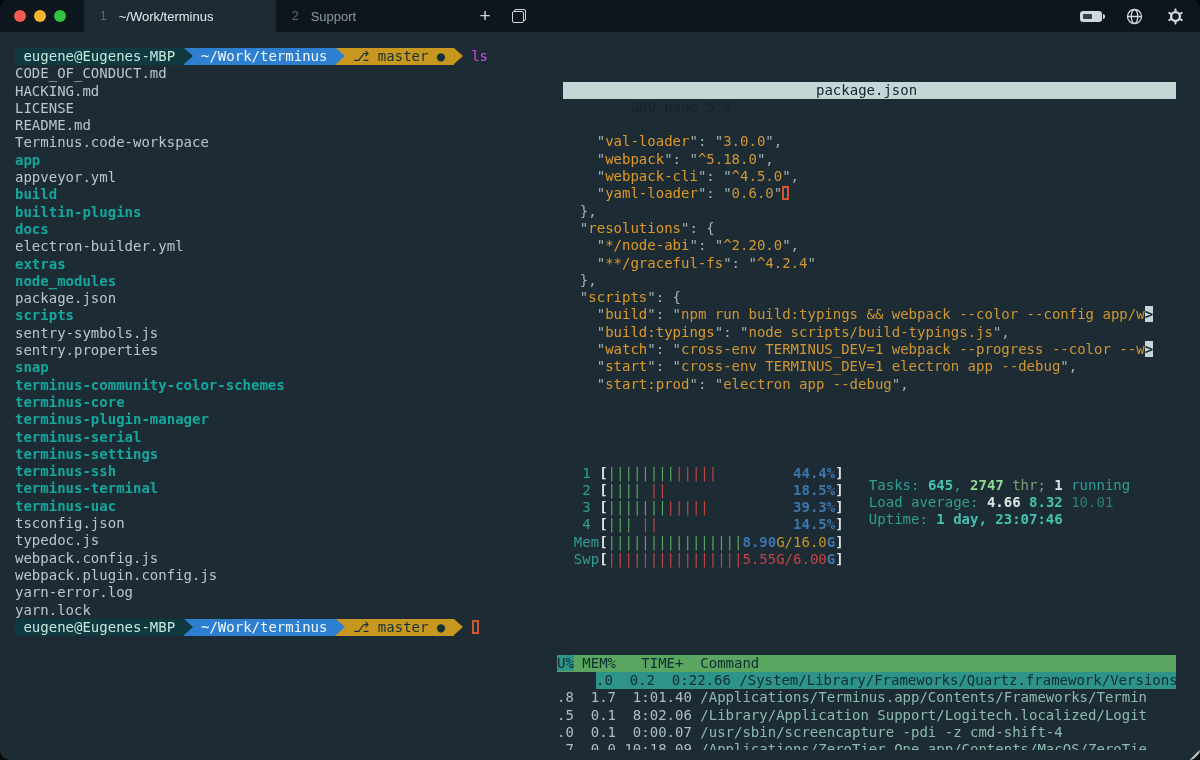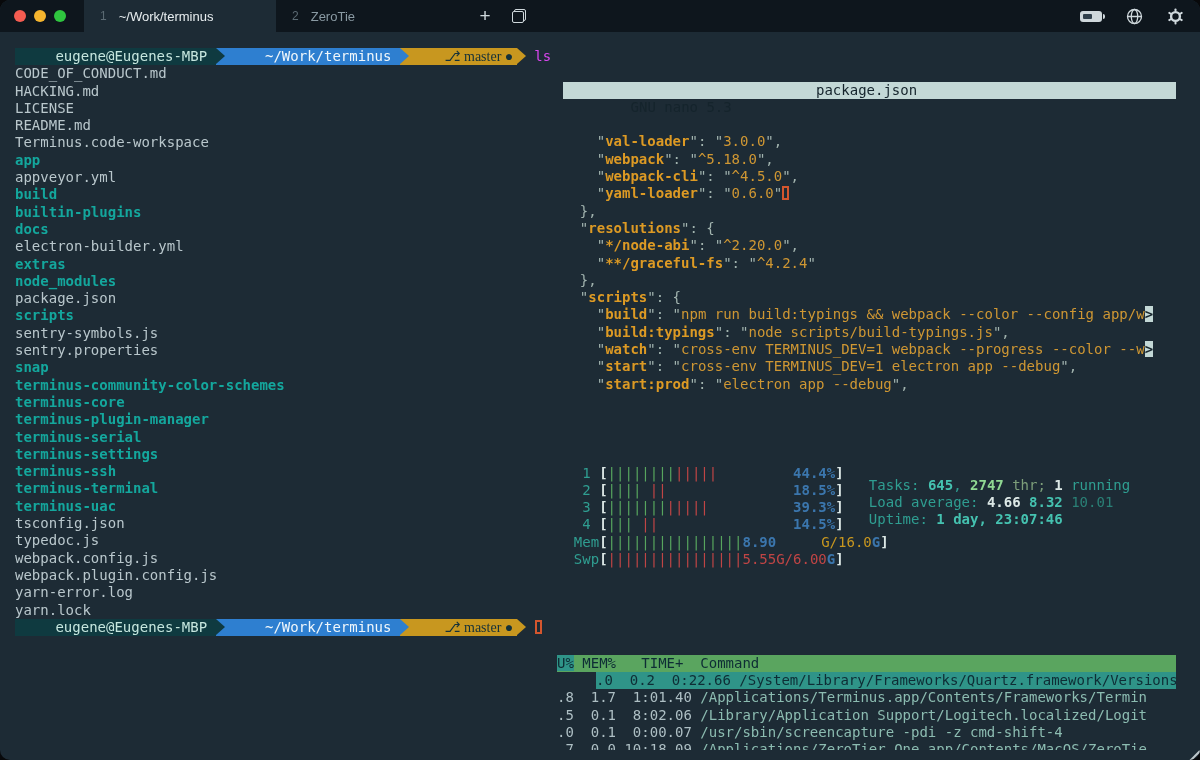--- a/index.html
+++ b/index.html
@@ -23,36 +23,36 @@
   .batt{position:relative;width:22px;height:11px;background:#cfd8dc;border-radius:3px;}
   .batt:after{content:"";position:absolute;right:-3px;top:3px;width:2.5px;height:5px;background:#cfd8dc;border-radius:0 2px 2px 0;}
   .batt .lvl{position:absolute;left:3px;top:3px;width:9px;height:5px;background:#30404c;border-radius:1px;}
   
   .pane{position:absolute;font-size:14px;line-height:17.3px;white-space:pre;color:var(--text,#b9c7cc);}
   .line{height:17.3px;}
   #left-pane{left:8px;top:40px;width:547px;bottom:0;padding:8px 0 0 7px;overflow:hidden;}
   #nano-pane{left:563px;top:40px;width:613px;height:372px;padding-top:7px;overflow:hidden;}
   #htop-pane{left:557px;top:430px;width:619px;height:320px;overflow:hidden;}
   
-  .seg{display:inline-block;height:17.3px;vertical-align:top;padding-left:32px;}
+  .seg{display:inline-block;height:17.3px;vertical-align:top;}
   .seg-host{background:var(--hostbg,#0f3a40);color:var(--hostfg,#c6e6de);}
   .seg-path{background:var(--pathbg,#2e7fd0);color:#f0f7fb;}
-  .seg-branch{background:var(--gold,#c8971f);color:#14313a;font-family:Liberation Serif, serif;}
+  .seg-branch{background:var(--gold,#c8971f);color:#14313a;}
   .arrw{display:inline-block;height:17.3px;vertical-align:top;}
   .arrw .tri{display:block;width:0;height:0;border-top:8.7px solid transparent;border-bottom:8.6px solid transparent;border-left:9px solid;}
   .cmdtxt{color:#d946ef;}
   .cur{display:inline-block;width:7px;height:14px;border:2px solid var(--cursor,#d4562e);box-sizing:border-box;vertical-align:-2px;}
   .cur.shifted{margin-left:9px;}
   
   .s-t{color:var(--teal,#2f9e91);} .s-bw{color:var(--white,#dce8e6);font-weight:bold;}
   .s-bt{color:var(--brightteal,#45c2b0);font-weight:bold;} .s-bg2{color:var(--green2,#90d993);font-weight:bold;}
   .s-olive{color:var(--olive,#7d9f7a);} .s-dim{color:var(--dimteal,#2a8076);}
-  .s-blue{color:var(--blue,#3b76ad);font-weight:bold;} .s-gold{color:var(--gold,#c8971f);margin-left:45px;}
+  .s-blue{color:var(--blue,#3b76ad);font-weight:bold;} .s-gold{color:var(--gold,#c8971f);}
   .s-grn{color:var(--greenbar,#57a55e);} .s-red2{color:var(--redbar,#c04545);}
-  .s-key{color:var(--okey,#dd9a24);font-weight:bold;} .s-val{color:var(--oval,#cf9733);text-align:right;}
+  .s-key{color:var(--okey,#dd9a24);font-weight:normal;} .s-val{color:var(--oval,#cf9733);text-align:right;}
   .s-pun{color:var(--pun,#a2b4af);} .s-dir{color:var(--dir,#14a79d);font-weight:bold;}
   .s-file{color:var(--text,#b9c7cc);} .s-num{color:var(--rownum,#aebfc4);} .s-cmd{color:var(--rowcmd,#8cbcb1);}
   .s-ovf{background:var(--nanobar,#c3d8d6);color:var(--nanobarfg,#15242c);font-weight:bold;}
   
   .nano-bar{position:relative;height:17.3px;background:var(--nanobar,#c3d8d6);color:var(--nanobarfg,#15242c);}
   .nano-bar .ttl{padding-left:17px;} .nano-bar .fname{position:absolute;left:253px;top:0;}
   
   #htop-meters{position:relative;}
   #htop-info{position:absolute;left:37ch;top:0;margin-top:12px;}
   .thead{background:var(--hgreen,#5aa55f);}
@@ -69,21 +69,21 @@
       <span class="tl r"></span>
       <span class="tl y"></span>
       <span class="tl g"></span>
     </div>
     <div class="tab active">
       <span class="tabnum">1</span>
       <span>~/Work/terminus</span>
     </div>
     <div class="tab">
       <span class="tabnum">2</span>
-      <span>ZeroTie</span>
+      <span>Support</span>
     </div>
     <div class="tbtn">+</div>
     <div class="winicon">
       <span class="sq a"></span>
         <span class="sq b"></span>
     </div>
     <div class="tb-right">
       <div class="batt">
           <span class="lvl"></span>
         </div>

